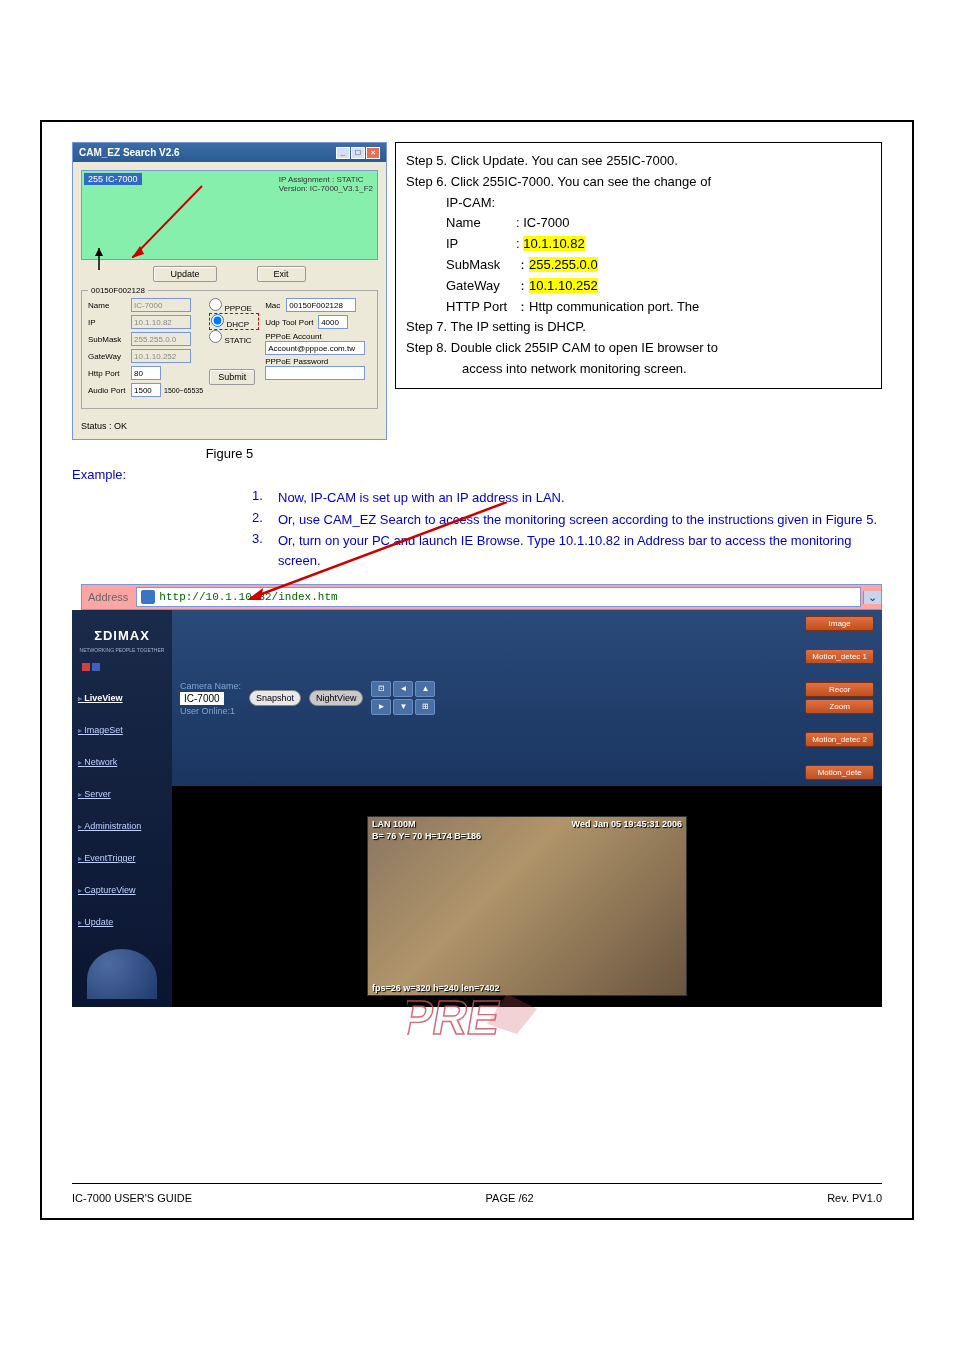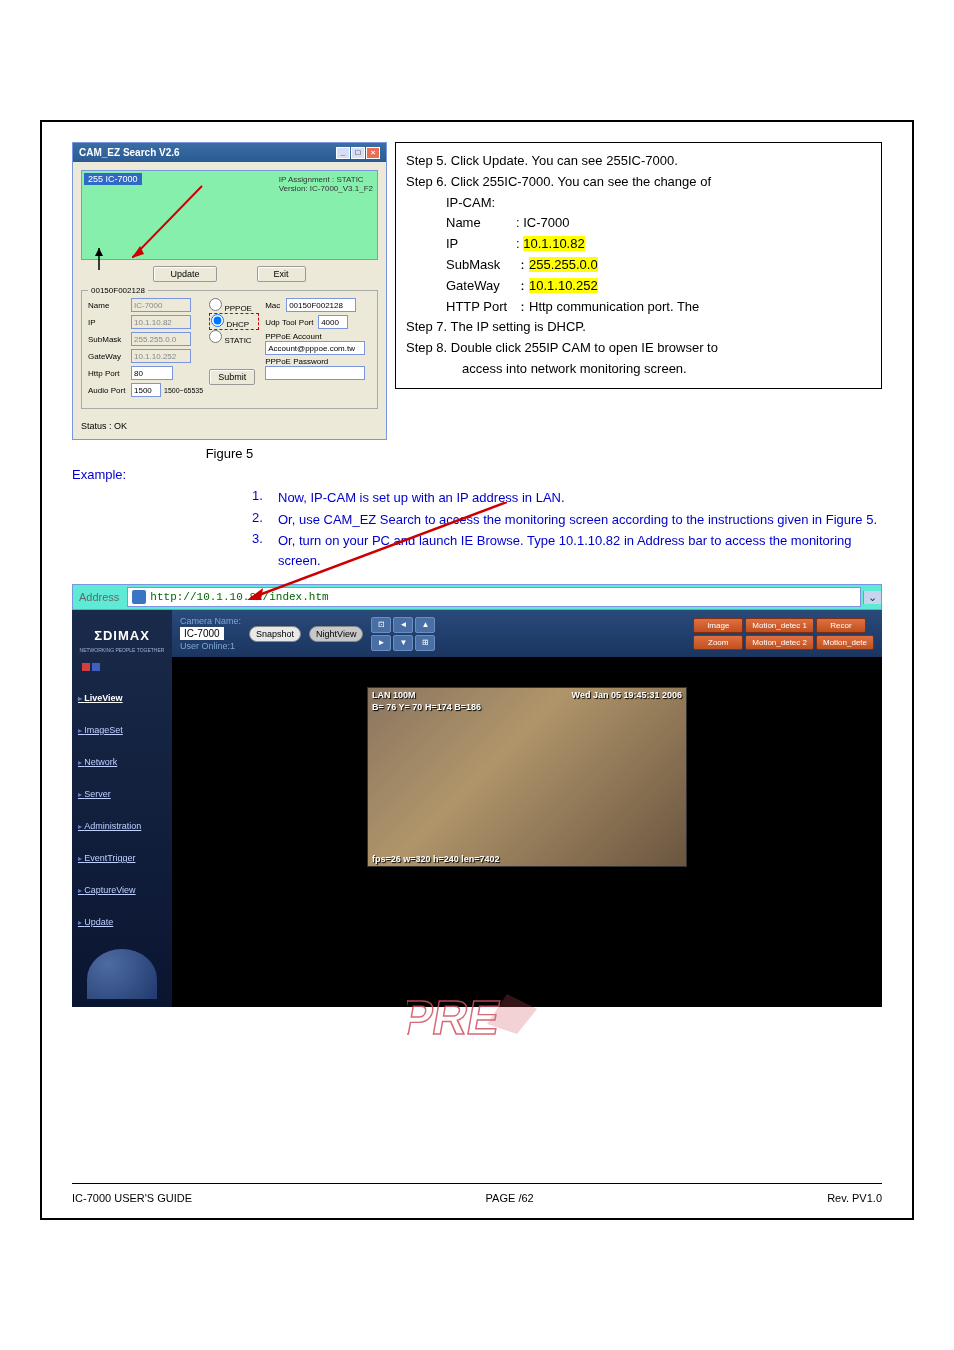--- a/index.html
+++ b/index.html
@@ -34,21 +34,21 @@
   .txt.gray { background: #ece9d8; color: #888; }
   .colB label { font-size: 8px; display: block; }
   .status { padding: 4px 8px 8px 8px; font-size: 9px; }
   .figure-caption { text-align: center; margin-top: 6px; font-size: 13px; }
   .example-label { color: #0000cc; margin-top: 6px; font-size: 13px; }
   .example-list { margin: 6px 0 0 180px; }
   .example-list .item { display: flex; margin-bottom: 2px; }
   .example-list .num { color: #0000cc; width: 26px; flex-shrink: 0; }
   .example-list .txt-body { color: #0000cc; line-height: 1.5; }
   .browser-wrap { margin-top: 14px; position: relative; }
-  .addrbar { display: flex; align-items: center; border: 1px solid #7a96df; background: #5eead4; font-size: 11px; }
+  .addrbar { display: flex; align-items: center; border: 1px solid #7a96df; background: #fca5a5; font-size: 11px; margin-left: 9px; }
   .addrbar .lbl { padding: 3px 6px; color: #666; }
   .addrbar .url { flex: 1; background: #fff; border: 1px solid #7a96df; margin: 2px; padding: 2px 4px; font-family: "Courier New", monospace; font-size: 11px; color: #006600; display: flex; align-items: center; }
   .addrbar .ie { width: 14px; height: 14px; background: #3a75c4; border-radius: 2px; margin-right: 4px; display: inline-block; position: relative; }
   .addrbar .dd { width: 18px; background: #c7d4ef; border-left: 1px solid #7a96df; text-align: center; color: #333; }
   .edimax-ui { display: flex; background: #000; min-height: 300px; }
   .sidebar { width: 100px; background: linear-gradient(#1a2a4a,#0a1530); padding: 8px 6px; color: #fff; font-size: 9px; }
   .logo { color: #fff; font-weight: bold; font-size: 13px; letter-spacing: 1px; margin: 10px 0 4px 0; text-align: center; }
   .logosub { font-size: 5px; color: #a0b0d0; text-align: center; margin-bottom: 10px; }
   .sq { display: flex; gap: 2px; margin: 6px 0 12px 4px; }
   .sq span { width: 8px; height: 8px; display: inline-block; }
@@ -57,21 +57,21 @@
   .sidebar .bullet::before { content: "▸ "; color: #6080c0; font-size: 8px; }
   .globe { width: 70px; height: 50px; margin: 20px auto 0 auto; background: radial-gradient(circle at 30% 30%, #6a8fd0, #2a4a8a); border-radius: 50% 50% 0 0 / 60% 60% 0 0; opacity: 0.7; }
   .mainarea { flex: 1; background: #000; position: relative; }
   .topstrip { background: linear-gradient(#2a4a7a,#1a3560); padding: 6px 8px; display: flex; align-items: center; gap: 8px; }
   .caminfo { color: #7fa5d5; font-size: 9px; }
   .caminfo .cn { color: #fff; background: #fff; color: #000; padding: 1px 4px; font-size: 10px; margin: 1px 0; display: inline-block; }
   .snap { background: #e8e8e8; border: 1px solid #888; padding: 2px 6px; font-size: 9px; border-radius: 8px; }
   .iconcluster { display: flex; gap: 2px; flex-wrap: wrap; width: 72px; }
   .iconcluster span { width: 20px; height: 16px; background: #4a6fa5; border: 1px solid #6a8fc5; border-radius: 2px; font-size: 8px; color: #fff; text-align: center; line-height: 14px; }
   .rbuttons { margin-left: auto; display: flex; flex-direction: column; gap: 2px; }
-  .rbuttons .row { display: flex; gap: 2px; }
+  .rbuttons .row { display: flex; gap: 18px; flex-direction: column; }
   .rbtn { background: linear-gradient(#e07040,#c05020); color: #fff; font-size: 8px; padding: 2px 6px; border-radius: 2px; border: 1px solid #803010; min-width: 50px; text-align: center; }
   .videowrap { padding: 30px 0 0 0; text-align: center; }
   .video { display: inline-block; width: 320px; height: 180px; background: linear-gradient(135deg,#8a7560,#b0956a 40%,#6a5540); position: relative; border: 1px solid #333; }
   .video .ov-top { position: absolute; top: 2px; left: 4px; color: #fff; font-size: 9px; text-shadow: 1px 1px 1px #000; font-weight: bold; }
   .video .ov-top2 { position: absolute; top: 2px; right: 4px; color: #fff; font-size: 9px; text-shadow: 1px 1px 1px #000; font-weight: bold; }
   .video .ov-mid { position: absolute; top: 14px; left: 4px; color: #fff; font-size: 9px; text-shadow: 1px 1px 1px #000; font-weight: bold; }
   .video .ov-bot { position: absolute; bottom: 2px; left: 4px; color: #fff; font-size: 9px; text-shadow: 1px 1px 1px #000; font-weight: bold; }
   .watermark { position: absolute; left: 50%; transform: translateX(-50%); bottom: -60px; }
   .watermark svg { opacity: 0.85; }
   .arrow-svg { position: absolute; pointer-events: none; z-index: 5; }
@@ -128,21 +128,21 @@
               <div class="frow">
                       <label>SubMask</label>
                       <input class="txt gray" value="255.255.0.0" style="">
                     </div>
               <div class="frow">
                       <label>GateWay</label>
                       <input class="txt gray" value="10.1.10.252" style="">
                     </div>
               <div class="frow">
                       <label>Http Port</label>
-                      <input class="txt" style="width: 42px;" value="80">
+                      <input class="txt" style="width: 30px;" value="80">
                     </div>
               <div class="frow">
                       <label>Audio Port</label>
                       <input class="txt" style="width: 30px;" value="1500">
                       <span style="font-size:7px">1500~65535</span>
                     </div>
             </div>
             <div class="colB">
               <label><input type="radio" style=""> <span>PPPOE</span></label>
               <label style="border:1px dashed #cc0000; padding:0 1px;"><input type="radio" checked="" style=""> <span>DHCP</span></label>

